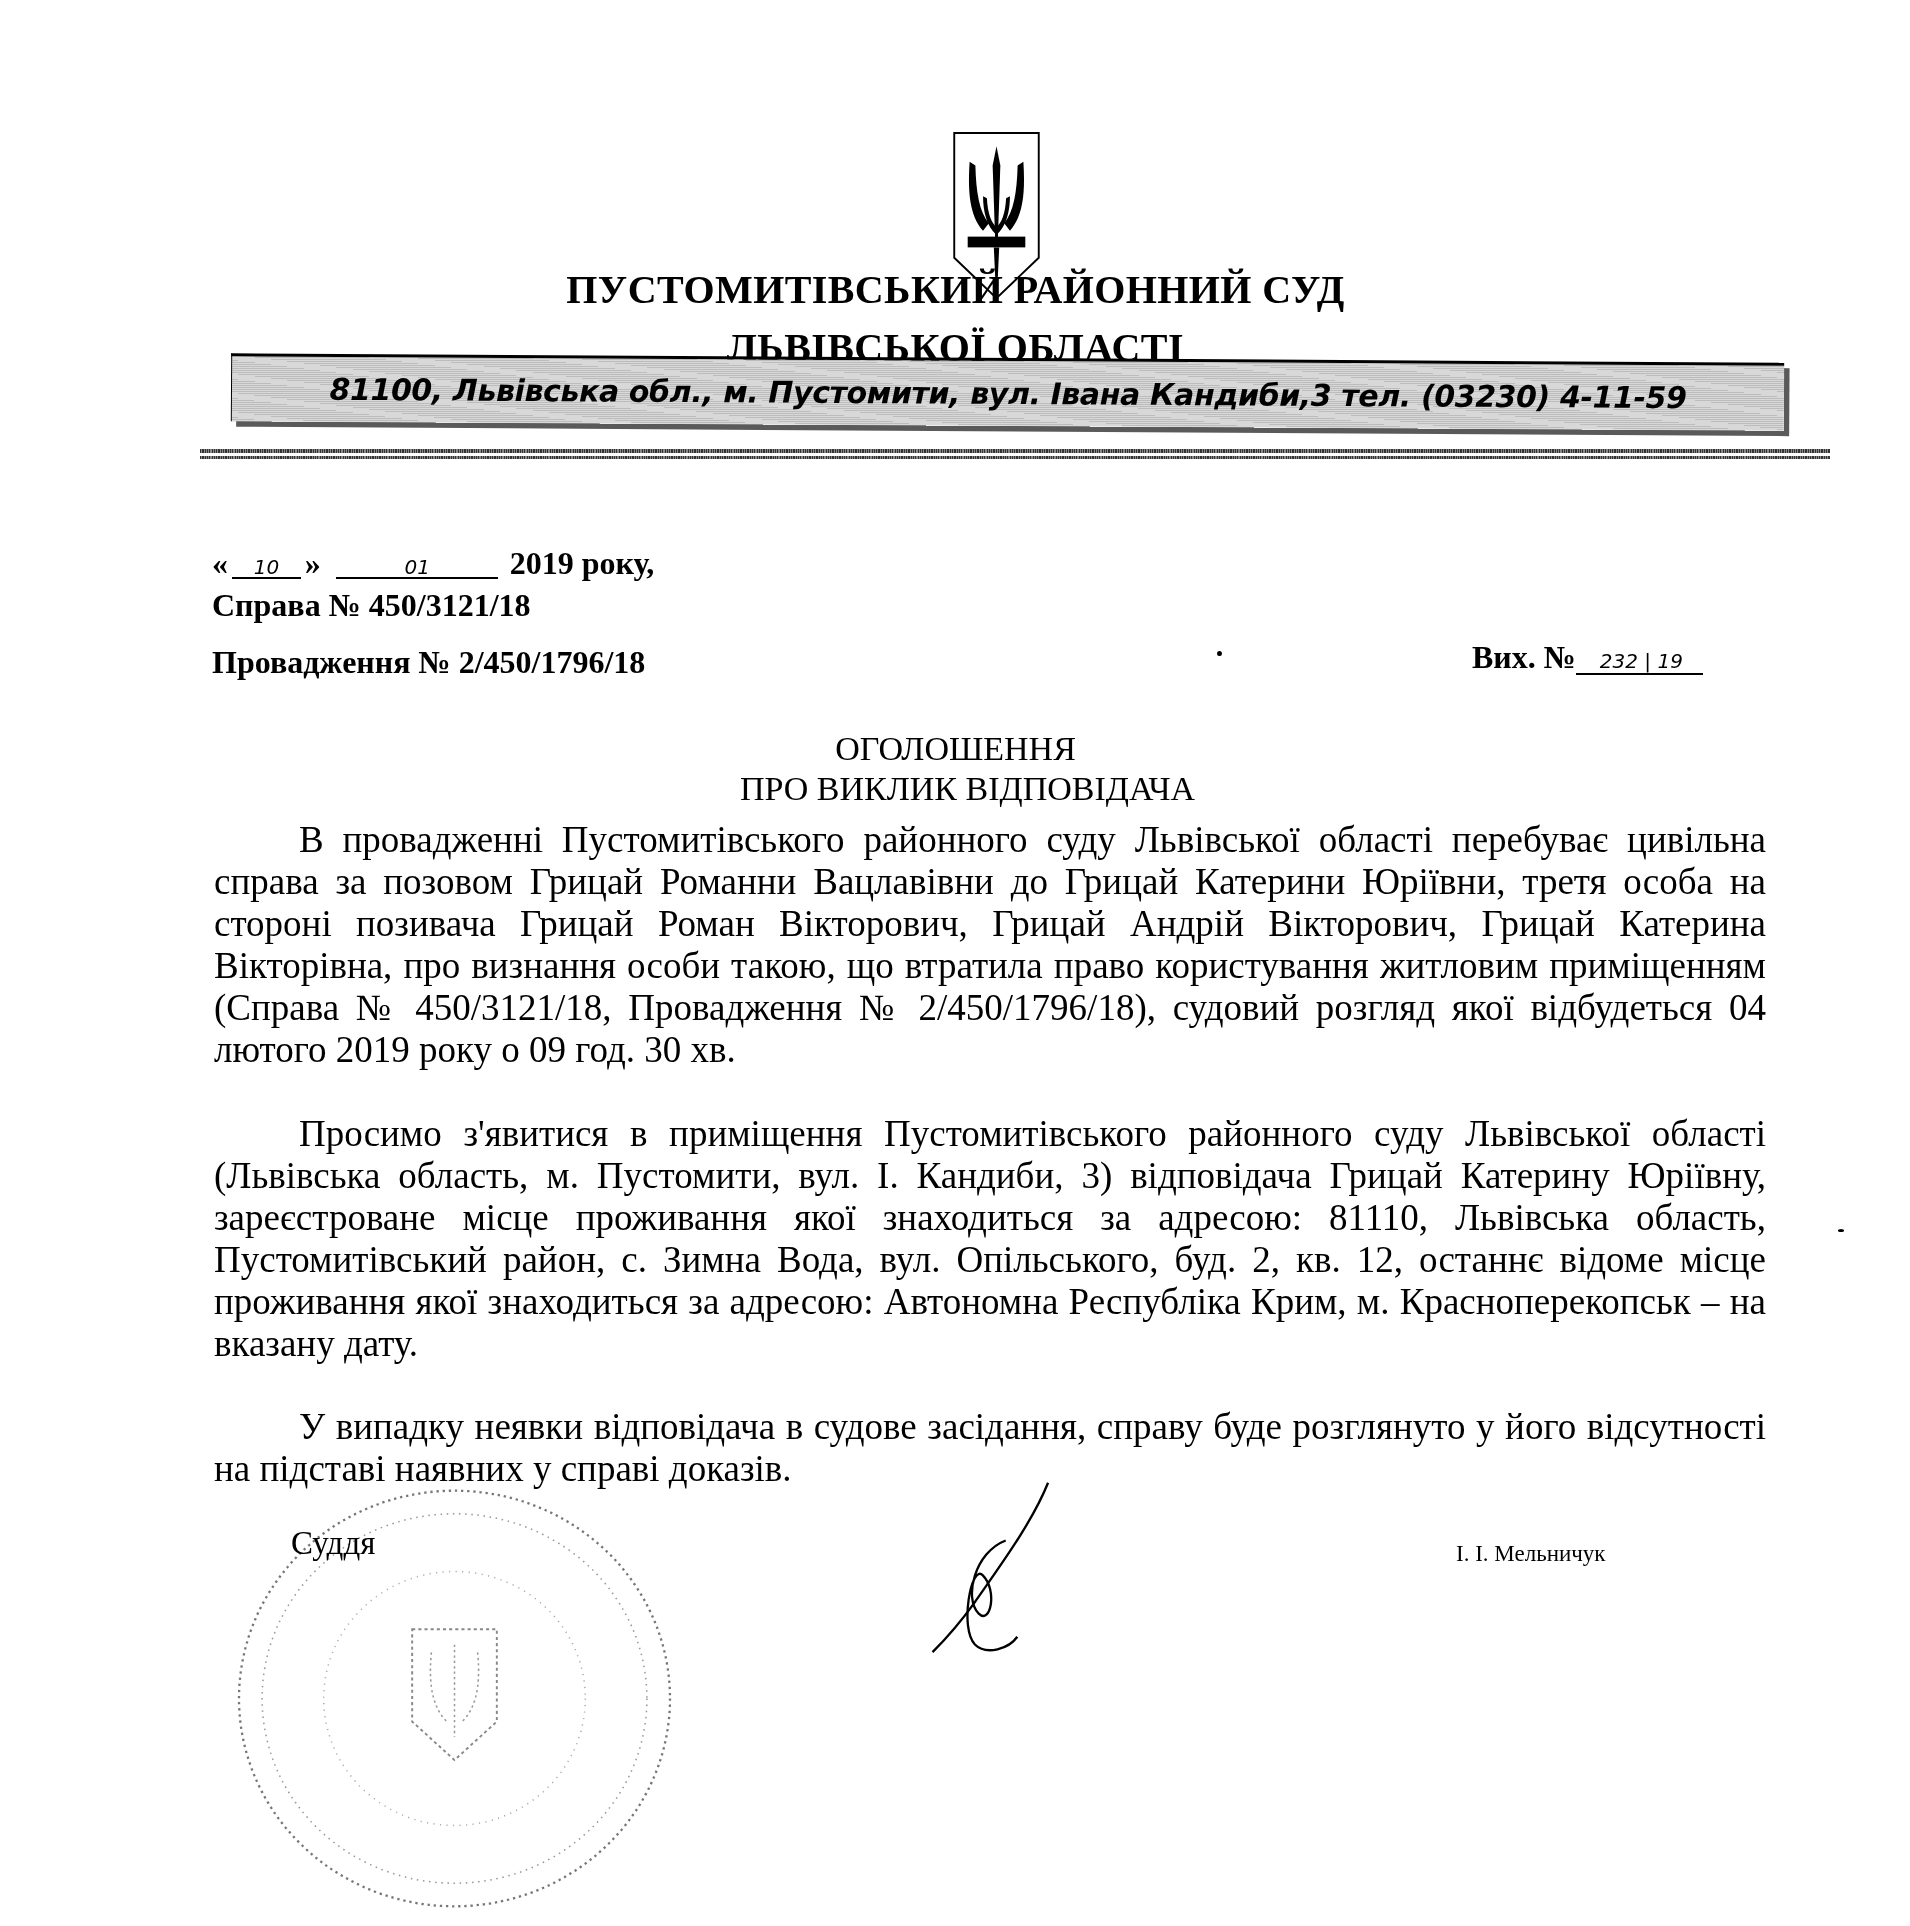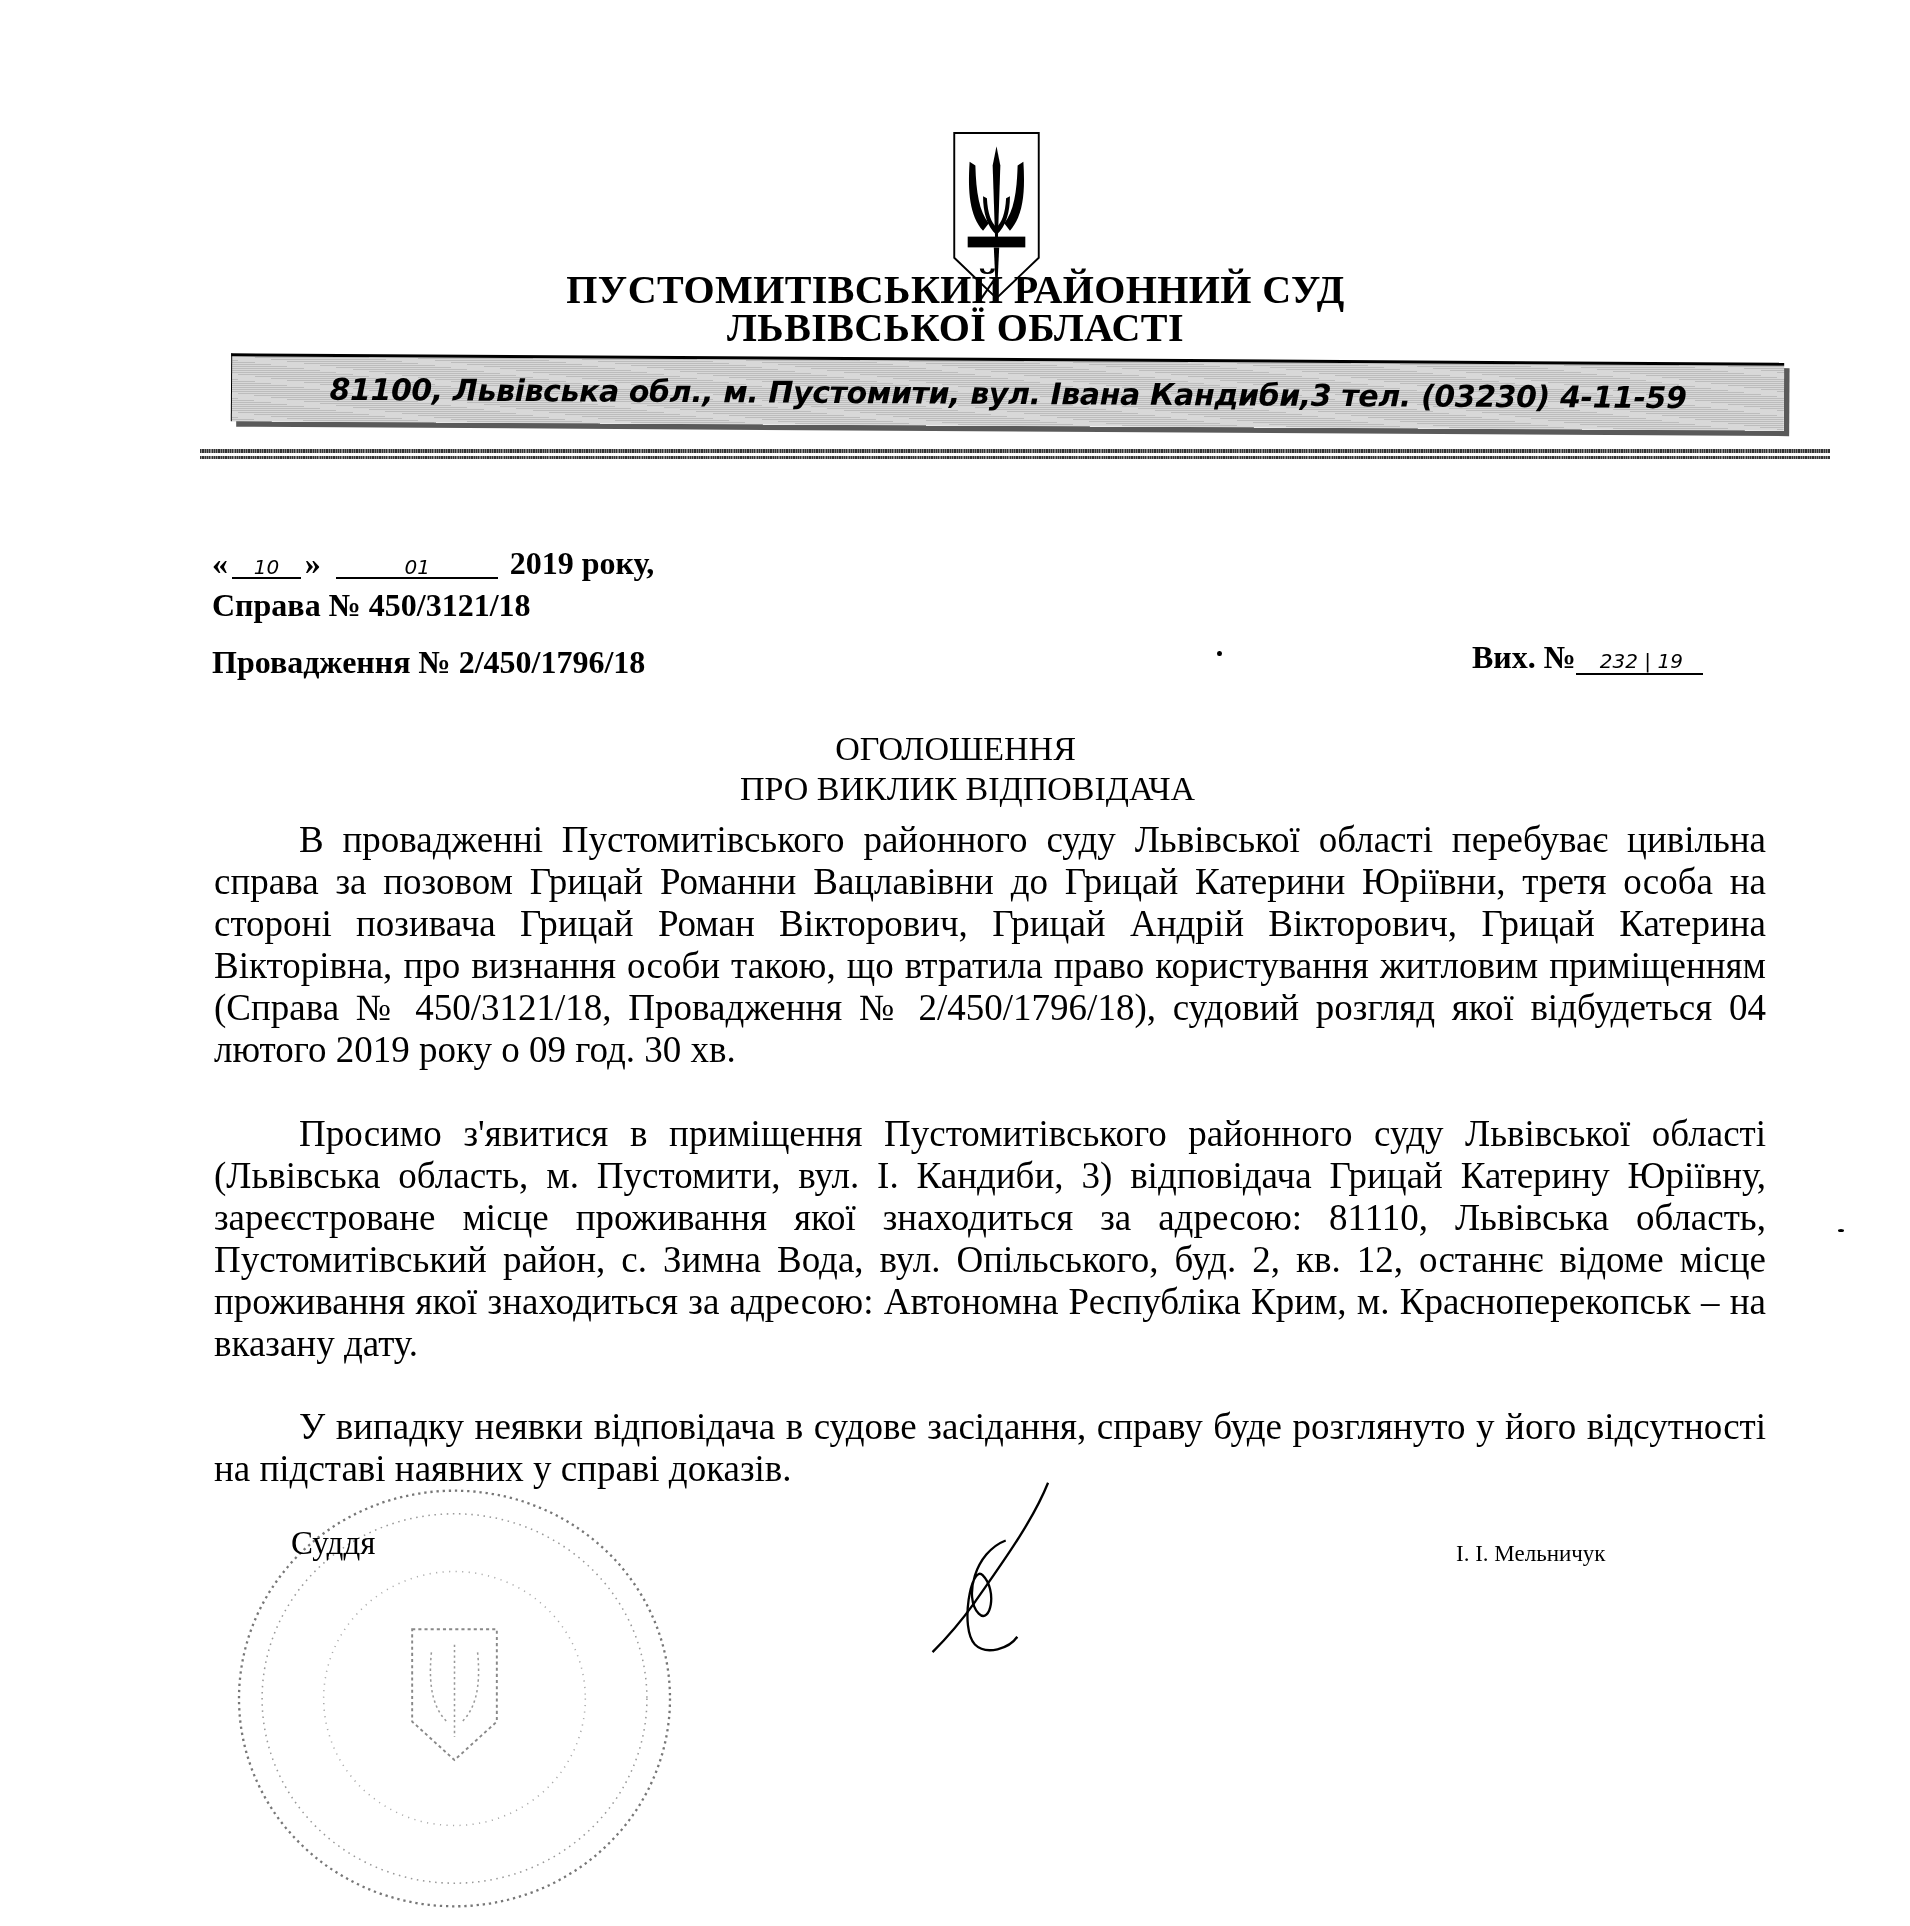--- a/index.html
+++ b/index.html
@@ -8,21 +8,21 @@
       font-family: "Liberation Serif", "DejaVu Serif", serif; color: #000;
     }
     .trident {
       position: absolute; left: 952px; top: 131px; width: 89px; height: 169px;
     }
     .court-title {
       position: absolute; left: 0; width: 1911px; text-align: center;
       font-weight: bold; font-size: 40px; line-height: 1; letter-spacing: 0.4px;
     }
     .court-title.l1 { top: 270px; }
-    .court-title.l2 { top: 308px; }
+    .court-title.l2 { top: 328px; }
     .address-bar {
       position: absolute; left: 231px; top: 358px; width: 1552px; height: 65px;
       background: repeating-linear-gradient(0deg, #d8d8d8 0 1.2px, #bcbcbc 1.2px 1.9px);
       border-top: 3.9px solid #000; border-left: 1.5px solid #000;
       box-shadow: 5.4px 5.4px 0 #5a5a5a;
       transform: rotate(0.35deg);
       display: flex; align-items: center; justify-content: center;
     }
     .address-text {
       font-family: "DejaVu Sans", sans-serif; font-style: italic; font-weight: bold;

